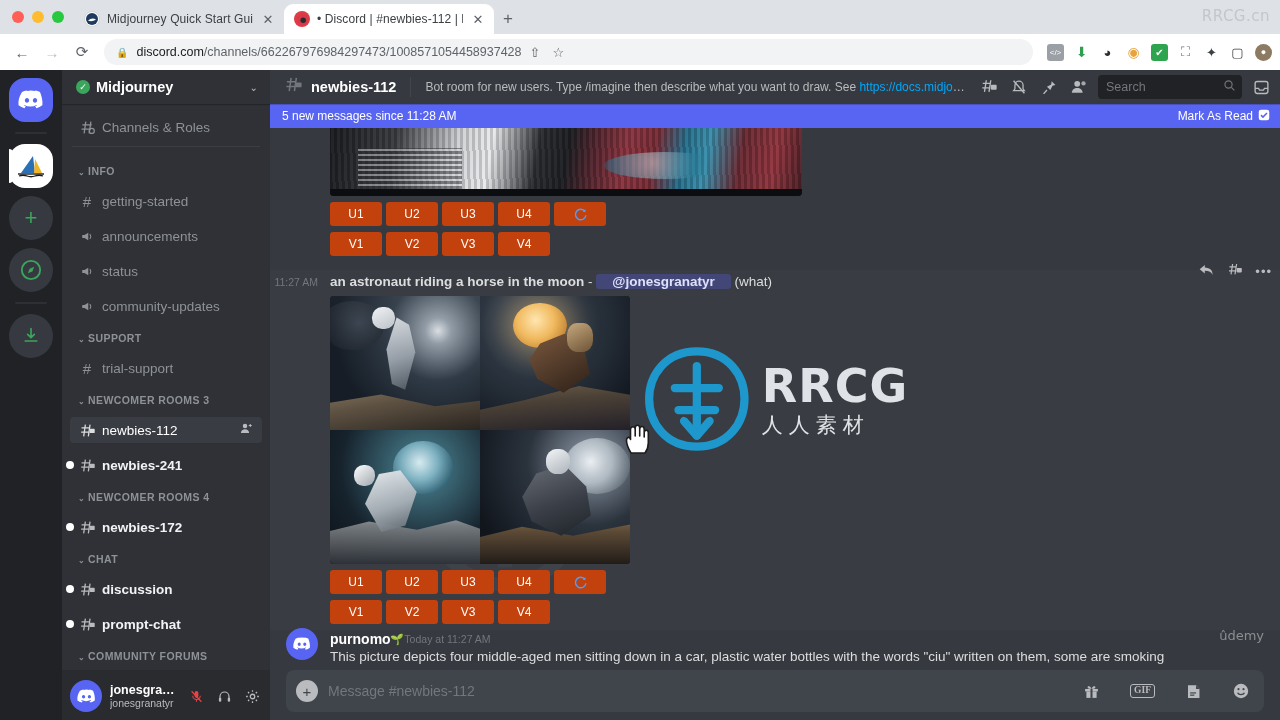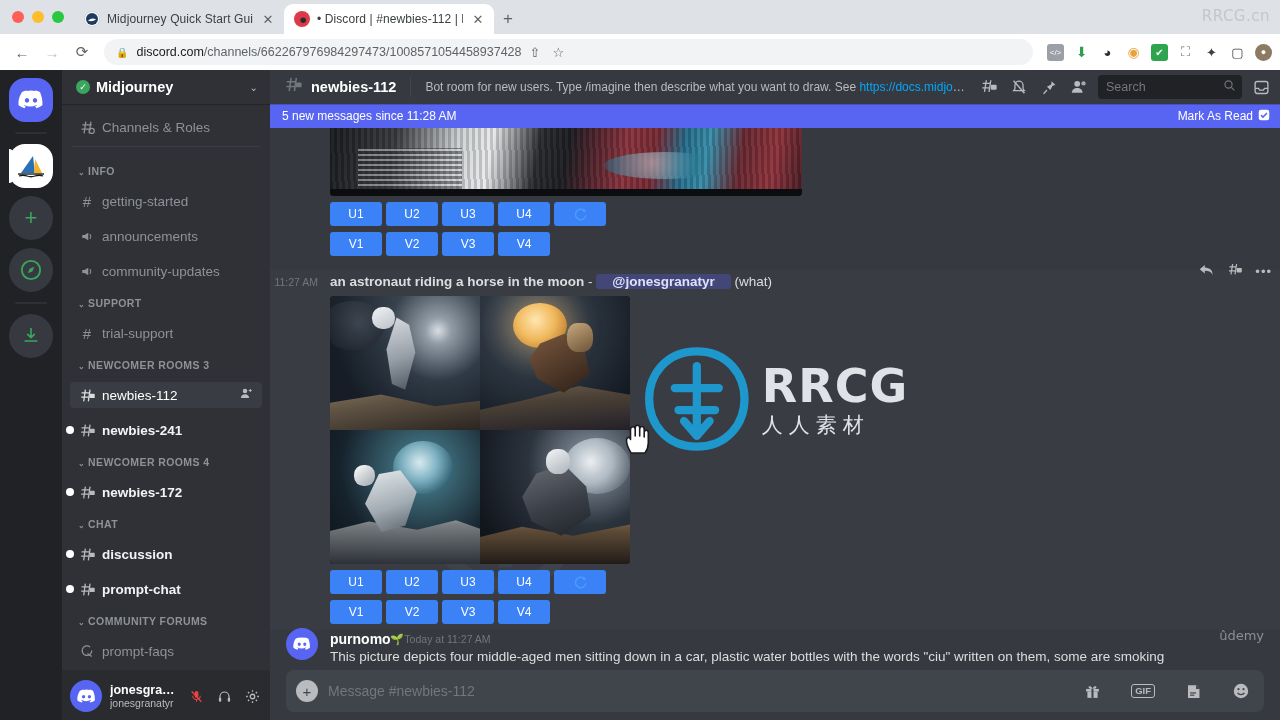--- a/index.html
+++ b/index.html
@@ -193,21 +193,21 @@
 
   .mj-grid {
     width: 300px; border-radius: 4px; overflow: hidden;
     display: grid; grid-template-columns: 1fr 1fr; grid-template-rows: 1fr 1fr;
     background: #111; position: relative;
   }
   .mj-cell { position: relative; overflow: hidden; }
 
   .btn-row { display: flex; gap: 4px; margin-top: 6px; }
   .mj-btn {
-    width: 52px; height: 24px; background: #3b82f6; border-radius: 3px;
+    width: 52px; height: 24px; background: #c2410c; border-radius: 3px;
     display: flex; align-items: center; justify-content: center;
     color: #fff; font-size: 12px; font-weight: 500;
   }
   .mj-btn.refresh { color: #4a9eff; font-size: 14px; }
 
   .msg-time {
     position: absolute; left: 4px; width: 44px; text-align: right;
     font-size: 10.5px; color: #72767d; line-height: 20px;
   }
   .msg-header-line { font-size: 13.5px; line-height: 20px; color: #dcddde; font-weight: 600; }
@@ -242,21 +242,21 @@
   #composer-wrap { flex: 0 0 52px; padding: 0 16px 10px 16px; background: #36393f; }
   #composer {
     height: 42px; background: #40444b; border-radius: 8px;
     display: flex; align-items: center; padding: 0 14px 0 10px; gap: 10px;
   }
   #composer-plus {
     width: 22px; height: 22px; border-radius: 50%; background: #b9bbbe; color: #40444b;
     display: flex; align-items: center; justify-content: center; font-size: 15px; flex: 0 0 22px;
   }
   #composer-input { flex: 1 1 auto; font-size: 14px; color: #72767d; }
-  #composer-actions { display: flex; align-items: center; gap: 30px; color: #b9bbbe; }
+  #composer-actions { display: flex; align-items: center; gap: 30px; color: #b9bbbe; font-family: Liberation Serif, serif; }
   .comp-icon { font-size: 15px; display: flex; align-items: center; }
   #gif-badge {
     font-size: 9.5px; font-weight: bold; border: 1.5px solid #b9bbbe; border-radius: 3px;
     padding: 1px 3px; color: #b9bbbe; line-height: 1;
   }
 
   
   #rrcg-watermark {
     position: absolute; left: 50%; top: 50%; transform: translate(-50%,-50%);
     pointer-events: none; display: flex; align-items: center; gap: 10px; opacity: .92;
@@ -414,20 +414,29 @@
         <span class="chan-label">getting-started</span>
       </div>
       <div class="chan-row">
         <span class="chan-ico">
           <svg width="15" height="15" viewBox="0 0 20 20" aria-hidden="true">
             <path d="M3 8v4h3l5 3V5L6 8H3z" fill="#8e9297"></path>
               <path d="M13 7a4 4 0 0 1 0 6" stroke="#8e9297" stroke-width="1.4" fill="none"></path>
           </svg>
         </span>
         <span class="chan-label">announcements</span>
+      </div>
+      <div class="chan-row">
+        <span class="chan-ico">
+          <svg width="15" height="15" viewBox="0 0 20 20" aria-hidden="true">
+            <path d="M3 8v4h3l5 3V5L6 8H3z" fill="#8e9297"></path>
+              <path d="M13 7a4 4 0 0 1 0 6" stroke="#8e9297" stroke-width="1.4" fill="none"></path>
+          </svg>
+        </span>
+        <span class="chan-label">status</span>
       </div>
       <div class="chan-row">
         <span class="chan-ico">
           <svg width="15" height="15" viewBox="0 0 20 20" aria-hidden="true">
             <path d="M3 8v4h3l5 3V5L6 8H3z" fill="#8e9297"></path>
               <path d="M13 7a4 4 0 0 1 0 6" stroke="#8e9297" stroke-width="1.4" fill="none"></path>
           </svg>
         </span>
         <span class="chan-label">community-updates</span>
       </div>

